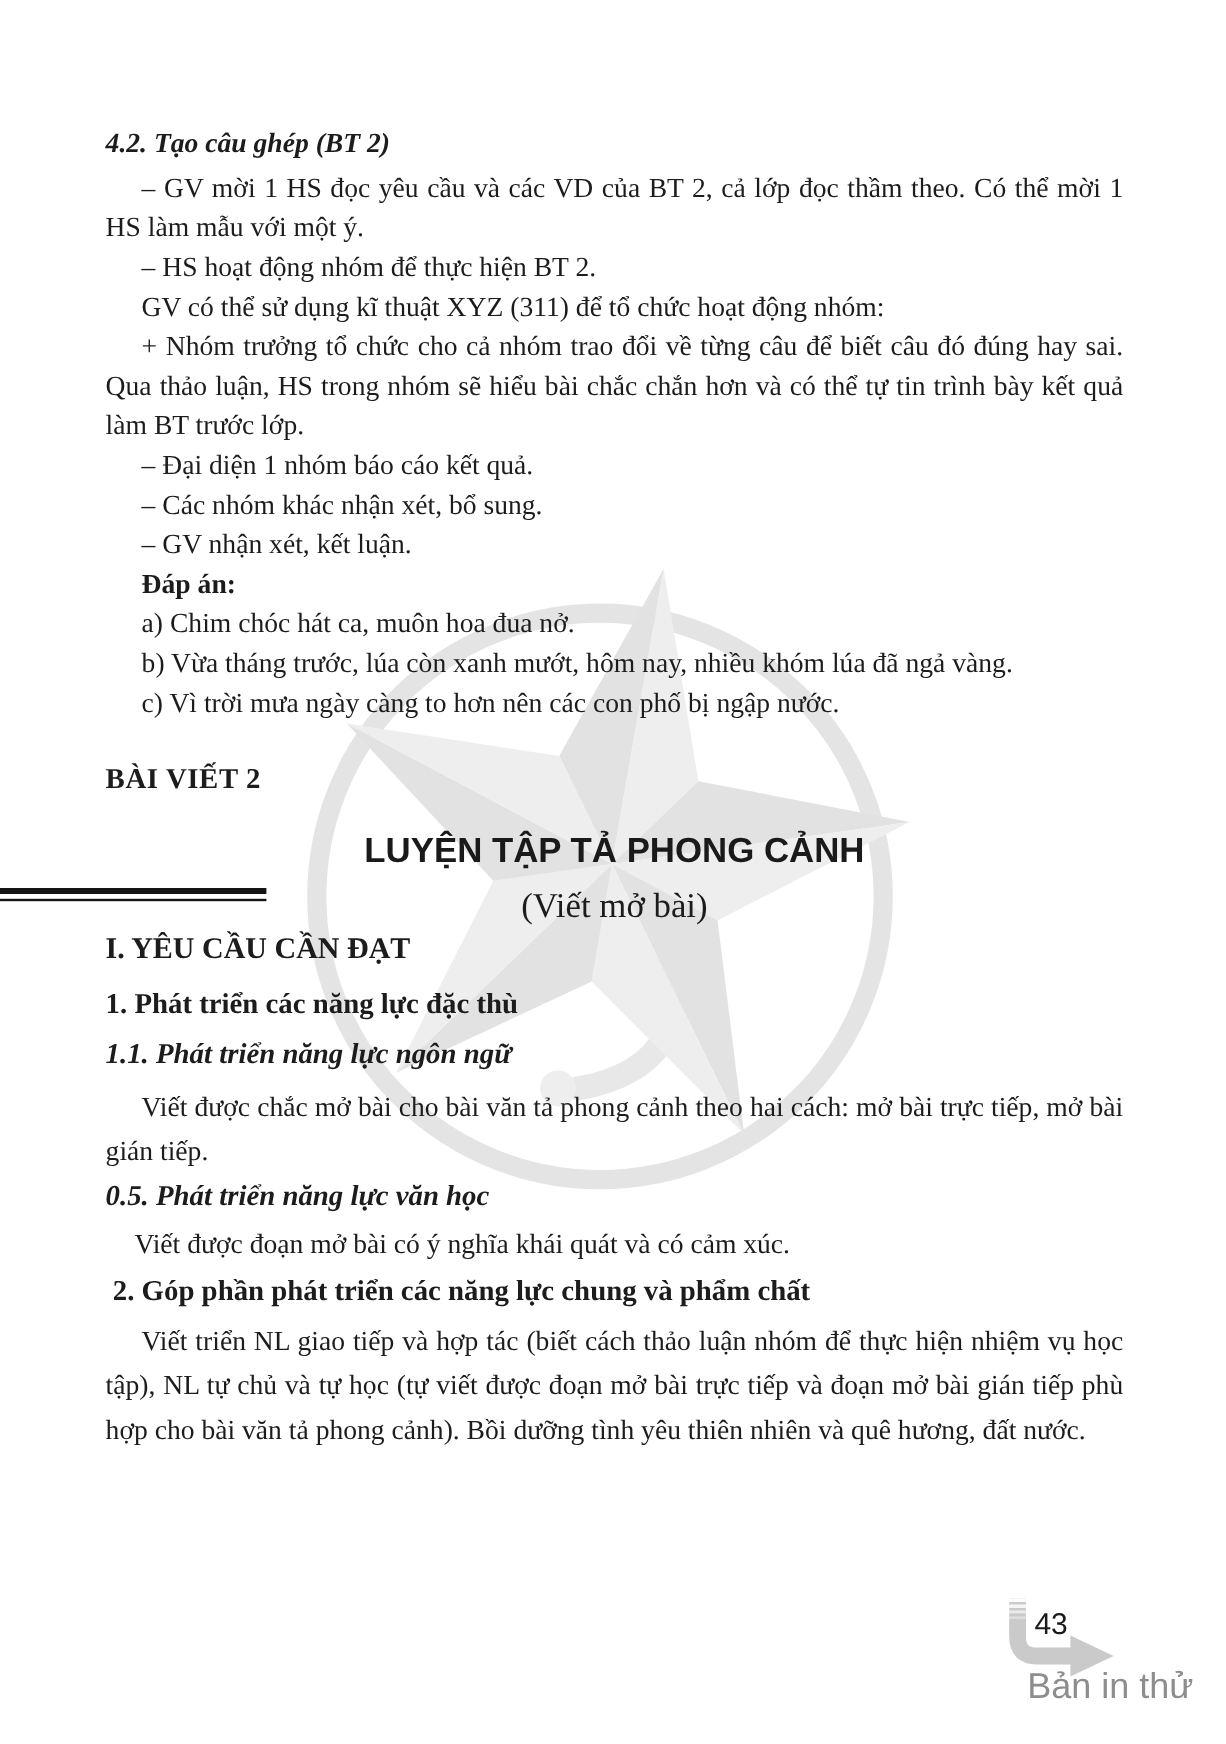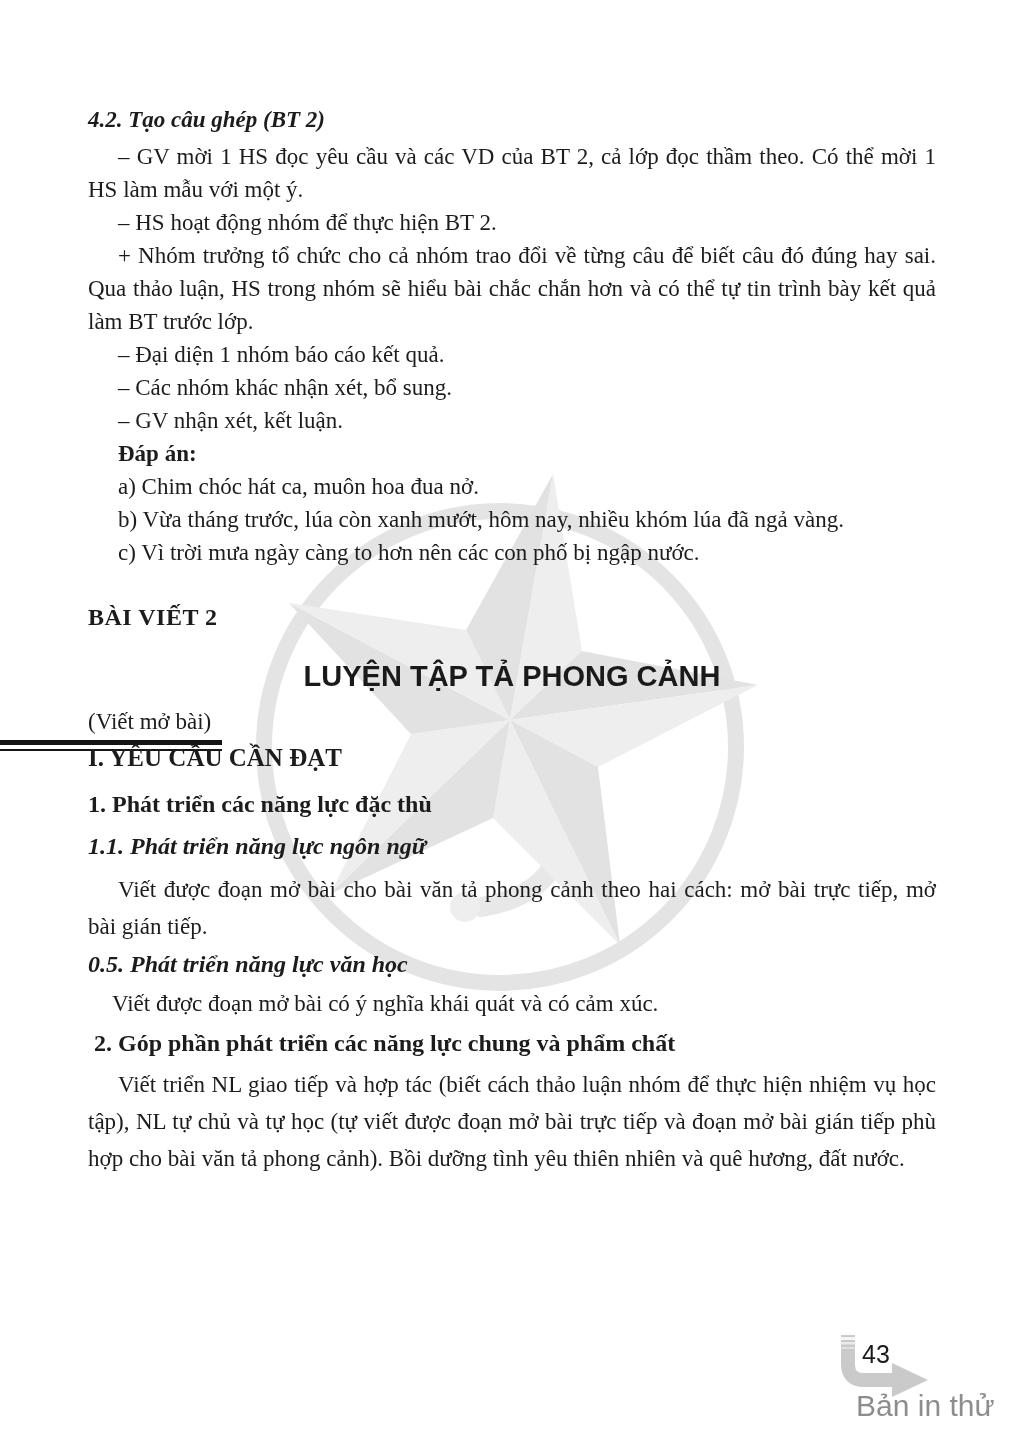--- a/index.html
+++ b/index.html
@@ -18,21 +18,21 @@
   .just   { text-align:justify; }
   .ind    { text-indent:30px; }
   .mt4    { margin-top:4px; }
   .b      { font-weight:bold; }
   .banner { font-size:24px; line-height:33px; font-weight:bold; margin:32px 0 0 0; letter-spacing:0.5px; }
   .rule   { position:absolute; left:0; top:740px; width:222px; z-index:1; }
   .rule .thick { height:5px; background:#141414; }
   .rule .thin  { height:2px; background:#141414; margin-top:4px; }
   .title  { font-family:"Liberation Sans","DejaVu Sans",sans-serif; font-weight:bold;
             font-size:29px; line-height:36px; text-align:center; margin:24px 0 0 0; color:#1a1a1a; }
-  .sub    { font-size:23px; line-height:30px; text-align:left; margin:0; }
+  .sub    { font-size:29px; line-height:30px; text-align:center; margin:0; }
   .sub1   { margin-top:13px; }
   .h-sec  { font-size:25px; line-height:34px; font-weight:bold; margin:4px 0 0 0; }
   .h-num  { font-size:24px; line-height:34px; font-weight:bold; margin:12px 0 0 0; }
   .h-numi { font-size:24px; line-height:34px; font-weight:bold; font-style:italic; margin:8px 0 0 0; }
   .h-num2 { font-size:24px; line-height:34px; font-weight:bold; margin:4px 0 0 0; padding-left:6px; }
   .body2  { font-size:23px; line-height:37px; margin:8px 0 0 0; }
   .body2b { font-size:23px; line-height:37px; margin:4px 0 0 0; text-indent:24px; }
   .body2c { font-size:23px; line-height:37px; margin:6px 0 0 0; }
   .h-numi2{ font-size:24px; line-height:34px; font-weight:bold; font-style:italic; margin:2px 0 0 0; }
   
@@ -75,37 +75,38 @@
 
   <div class="rule">
     <div class="thick"></div>
     <div class="thin"></div>
   </div>
 
   <div class="content">
     <h3 class="h-bi">4.2. Tạo câu ghép (BT 2)</h3>
     <p class="body just ind mt4">– GV mời 1 HS đọc yêu cầu và các VD của BT 2, cả lớp đọc thầm theo. Có thể mời 1 HS làm mẫu với một ý.</p>
     <p class="body ind">– HS hoạt động nhóm để thực hiện BT 2.</p>
+    <p class="body ind">GV có thể sử dụng kĩ thuật XYZ (311) để tổ chức hoạt động nhóm:</p>
     <p class="body just ind">+ Nhóm trưởng tổ chức cho cả nhóm trao đổi về từng câu để biết câu đó đúng hay sai. Qua thảo luận, HS trong nhóm sẽ hiểu bài chắc chắn hơn và có thể tự tin trình bày kết quả làm BT trước lớp.</p>
     <p class="body ind">– Đại diện 1 nhóm báo cáo kết quả.</p>
     <p class="body ind">– Các nhóm khác nhận xét, bổ sung.</p>
     <p class="body ind">– GV nhận xét, kết luận.</p>
     <p class="body ind b">Đáp án:</p>
     <p class="body ind">a) Chim chóc hát ca, muôn hoa đua nở.</p>
     <p class="body ind">b) Vừa tháng trước, lúa còn xanh mướt, hôm nay, nhiều khóm lúa đã ngả vàng.</p>
     <p class="body ind">c) Vì trời mưa ngày càng to hơn nên các con phố bị ngập nước.</p>
 
     <h2 class="banner">BÀI VIẾT 2</h2>
     <h1 class="title">LUYỆN TẬP TẢ PHONG CẢNH</h1>
     <p class="sub sub1">(Viết mở bài)</p>
 
     <h2 class="h-sec">I. YÊU CẦU CẦN ĐẠT</h2>
     <h3 class="h-num">1. Phát triển các năng lực đặc thù</h3>
     <h4 class="h-numi">1.1. Phát triển năng lực ngôn ngữ</h4>
-    <p class="body2 just ind">Viết được đoạn mở bài cho bài văn tả phong cảnh theo hai cách: mở bài trực tiếp, mở bài gián tiếp.</p>
+    <p class="body2 just ind">Viết được chắc mở bài cho bài văn tả phong cảnh theo hai cách: mở bài trực tiếp, mở bài gián tiếp.</p>
     <h4 class="h-numi2">0.5. Phát triển năng lực văn học</h4>
     <p class="body2b">Viết được đoạn mở bài có ý nghĩa khái quát và có cảm xúc.</p>
     <h3 class="h-num2">2. Góp phần phát triển các năng lực chung và phẩm chất</h3>
     <p class="body2c just ind">Viết triển NL giao tiếp và hợp tác (biết cách thảo luận nhóm để thực hiện nhiệm vụ học tập), NL tự chủ và tự học (tự viết được đoạn mở bài trực tiếp và đoạn mở bài gián tiếp phù hợp cho bài văn tả phong cảnh). Bồi dưỡng tình yêu thiên nhiên và quê hương, đất nước.</p>
   </div>
 
   <div class="corner">
     <svg class="arrow-svg" viewBox="0 0 120 80" width="120" height="80" aria-hidden="true">
       <path d="M 12 2 L 12 34 Q 12 50 28 50 L 58 50" fill="none" stroke="#cacaca" stroke-width="14"></path>
       <polygon points="56,33 92,50 56,67" fill="#cacaca"></polygon>

